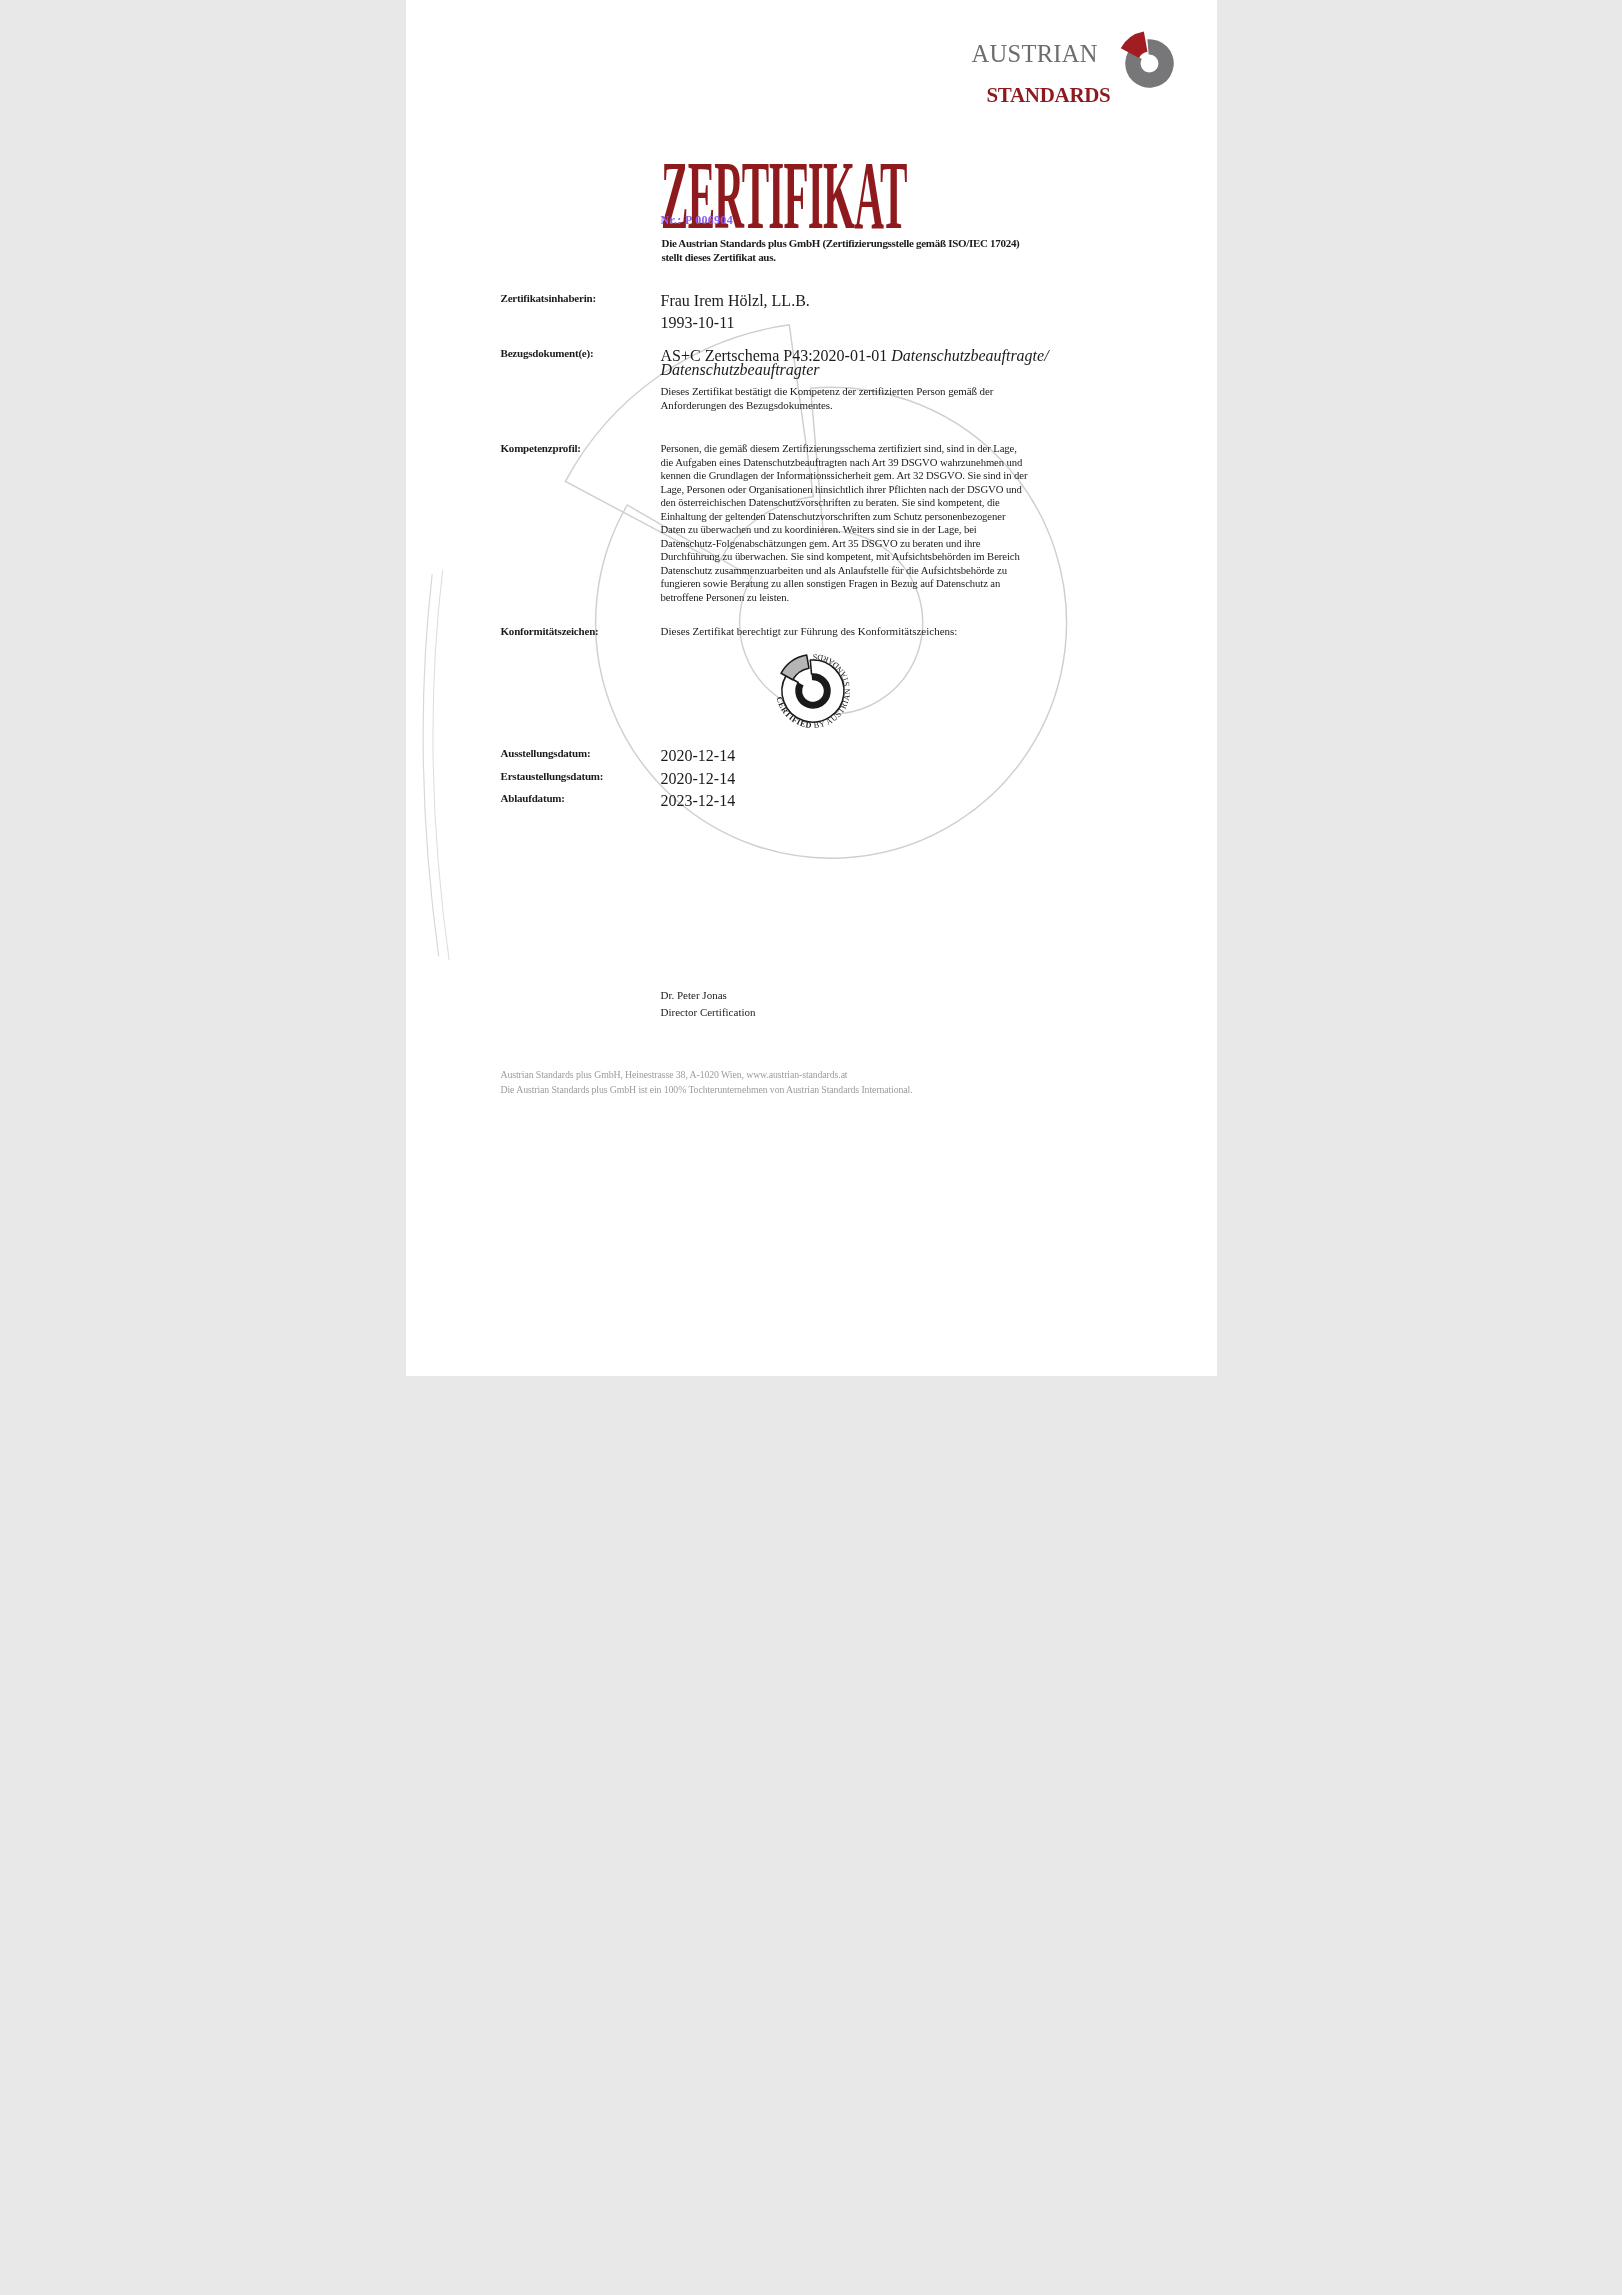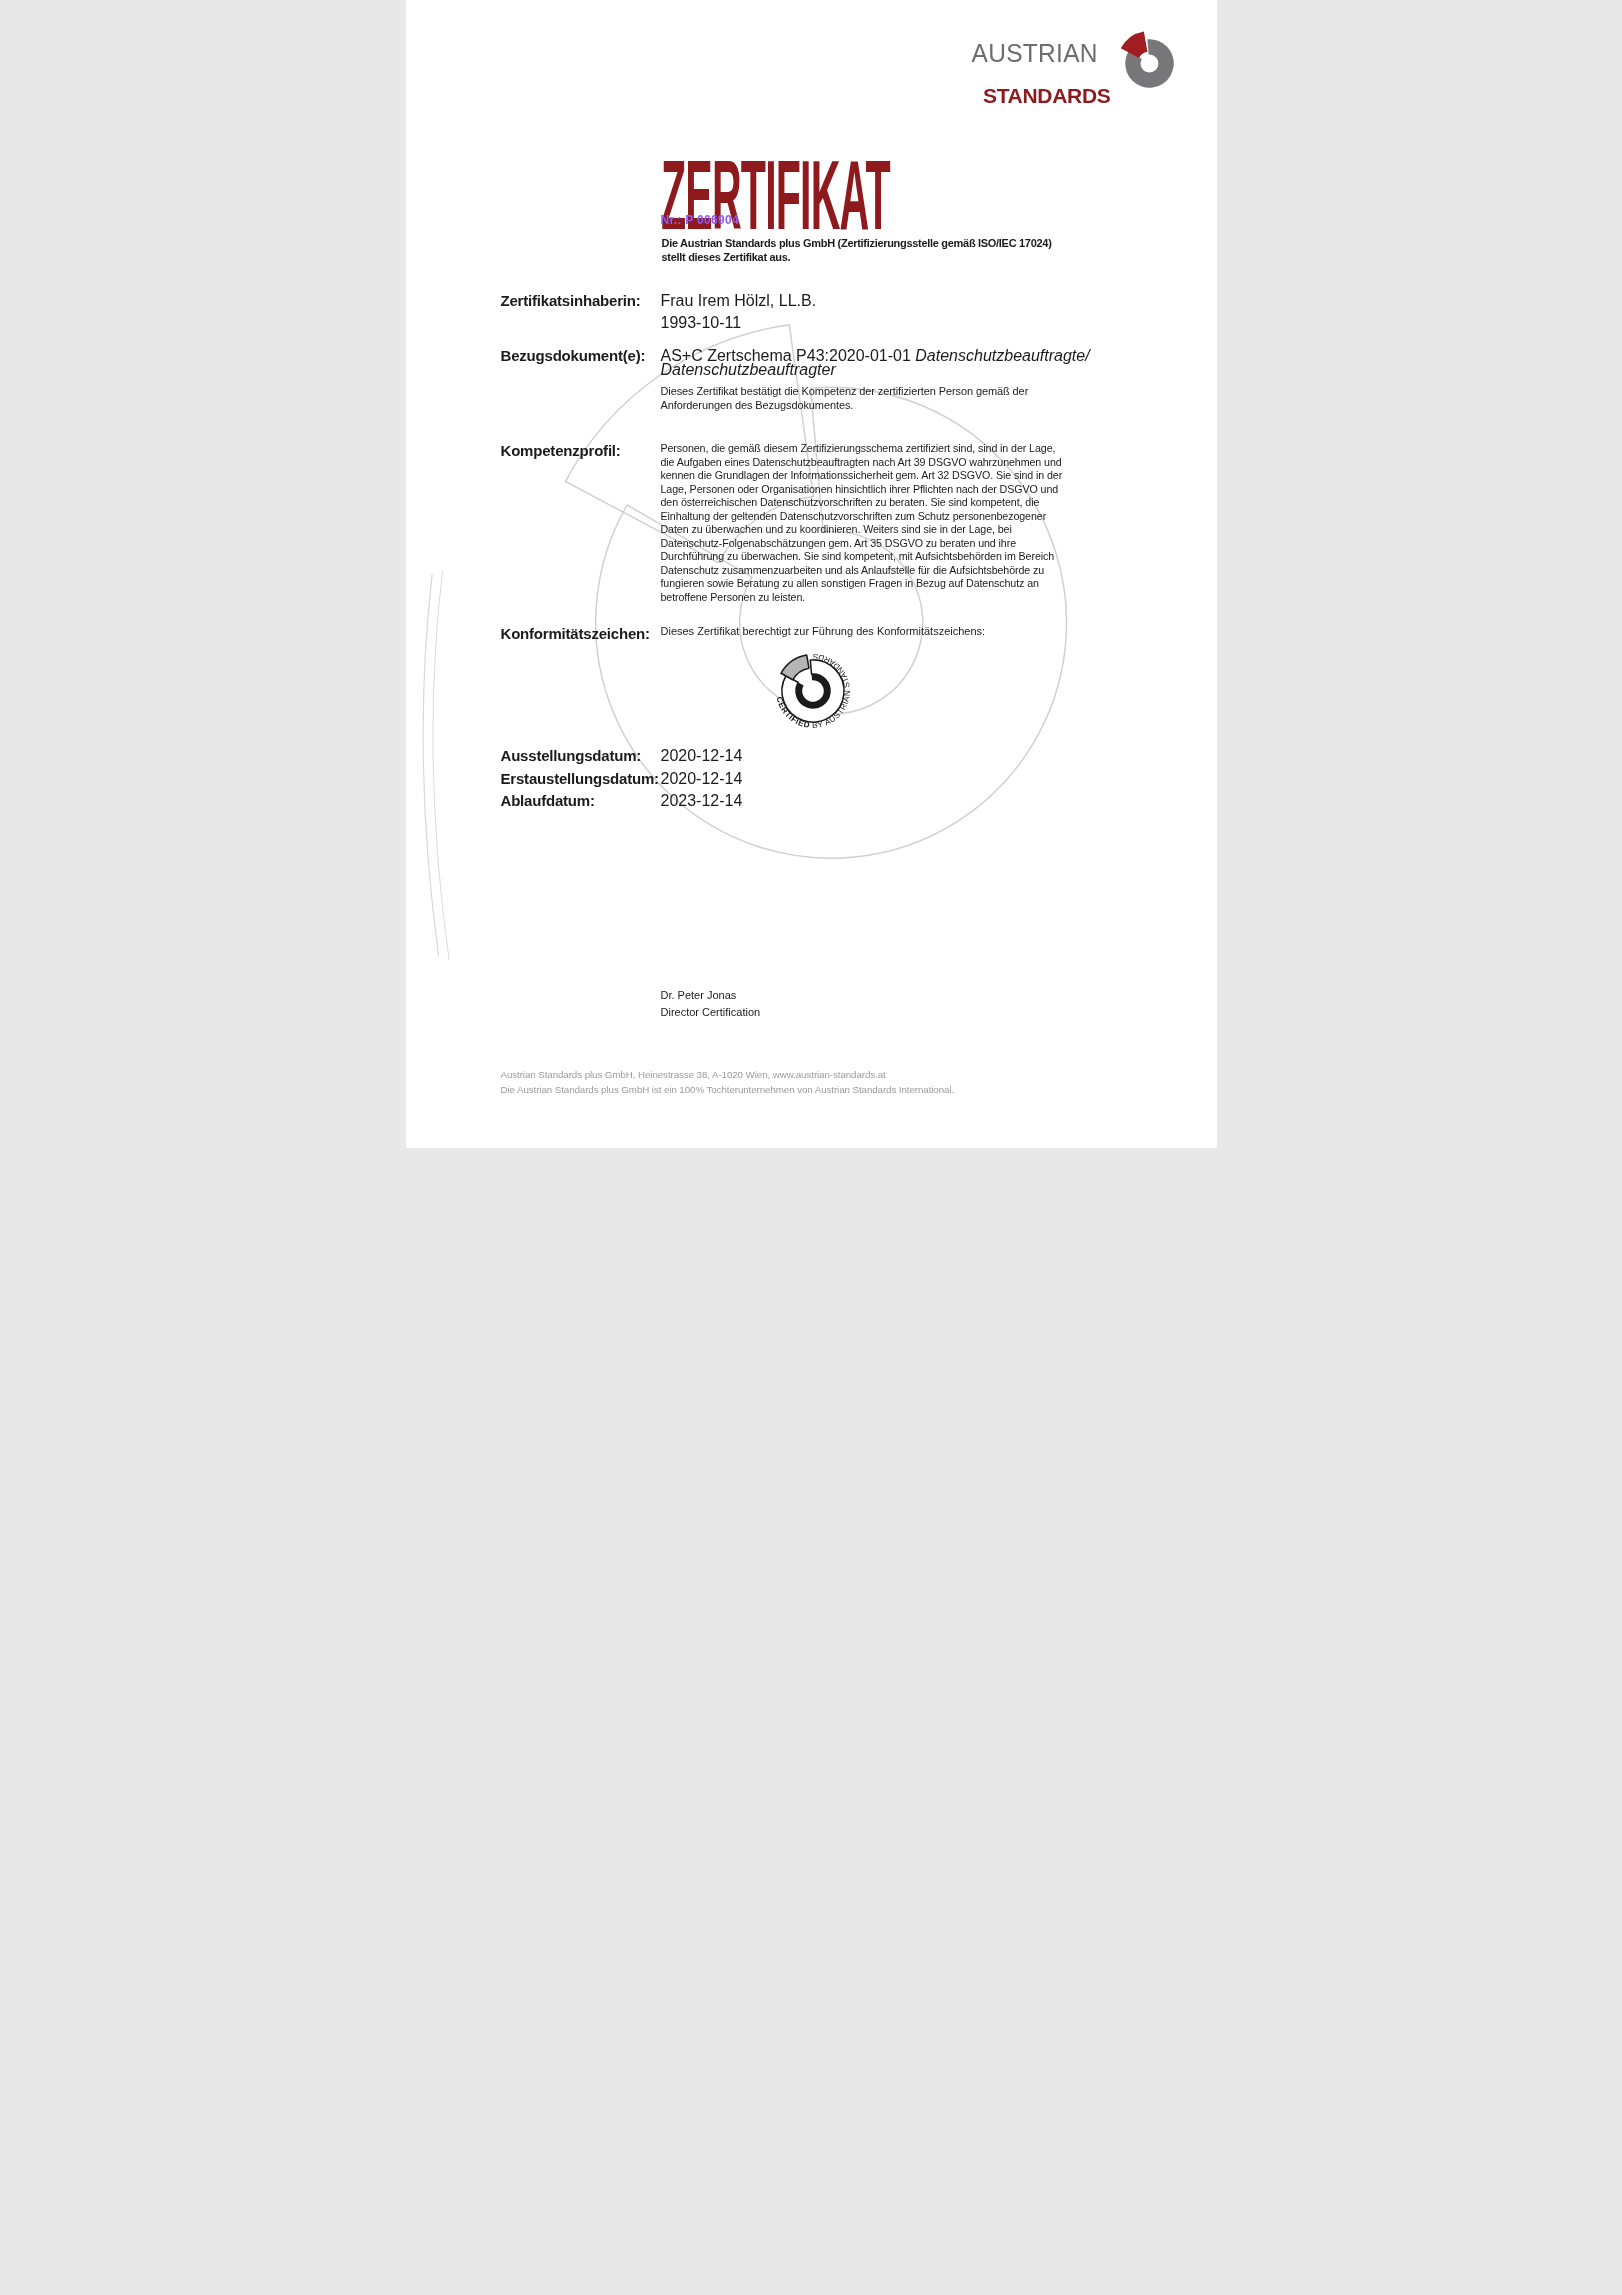--- a/index.html
+++ b/index.html
@@ -1,22 +1,22 @@
 <!DOCTYPE html>
 <html style="font-size:10.5px"><head>
 <meta charset="utf-8">
 <style>
   html,body{margin:0;padding:0;background:#e8e8e8;}
   .page{
     position:relative;
-    width:811px;height:1148px;
+    width:811px;height:1376px;
     margin:0 auto;
     background:#ffffff;
     overflow:hidden;
-    font-family:Liberation Sans, sans-serif;
+    font-family:Liberation Serif, serif;
     color:#1b1b1b;
   }
   .abs{position:absolute;}
   .nowrap{white-space:nowrap;}
   
   .watermark{position:absolute;left:0;top:0;z-index:0;}
   
   .logo-word-top{
     top:41px;right:119px;
     font-size:25px;line-height:25px;font-weight:400;
@@ -40,21 +40,21 @@
     transform:scaleX(0.42);transform-origin:0 0;
     white-space:nowrap;z-index:2;
   }
   .cert-number{
     top:213px;left:255px;
     font-size:12px;font-weight:700;color:#8b5cf6;
     letter-spacing:0.3px;z-index:2;
   }
   .intro{top:237px;left:256px;font-size:11px;font-weight:700;line-height:13.7px;letter-spacing:-0.3px;z-index:2;}
   .label{
-    font-size:15px;font-weight:700;letter-spacing:-0.2px;
+    font-size:11px;font-weight:700;letter-spacing:-0.2px;
     left:95px;z-index:2;white-space:nowrap;
   }
   .value{left:255px;font-size:16px;z-index:2;}
   .smalltext{font-size:10.7px;line-height:13.5px;letter-spacing:-0.1px;}
   .ital{font-style:italic;}
   .sig{
     top:987px;left:255px;width:314px;
     text-align:left;font-size:11px;line-height:17px;z-index:2;
   }
   .footer{

